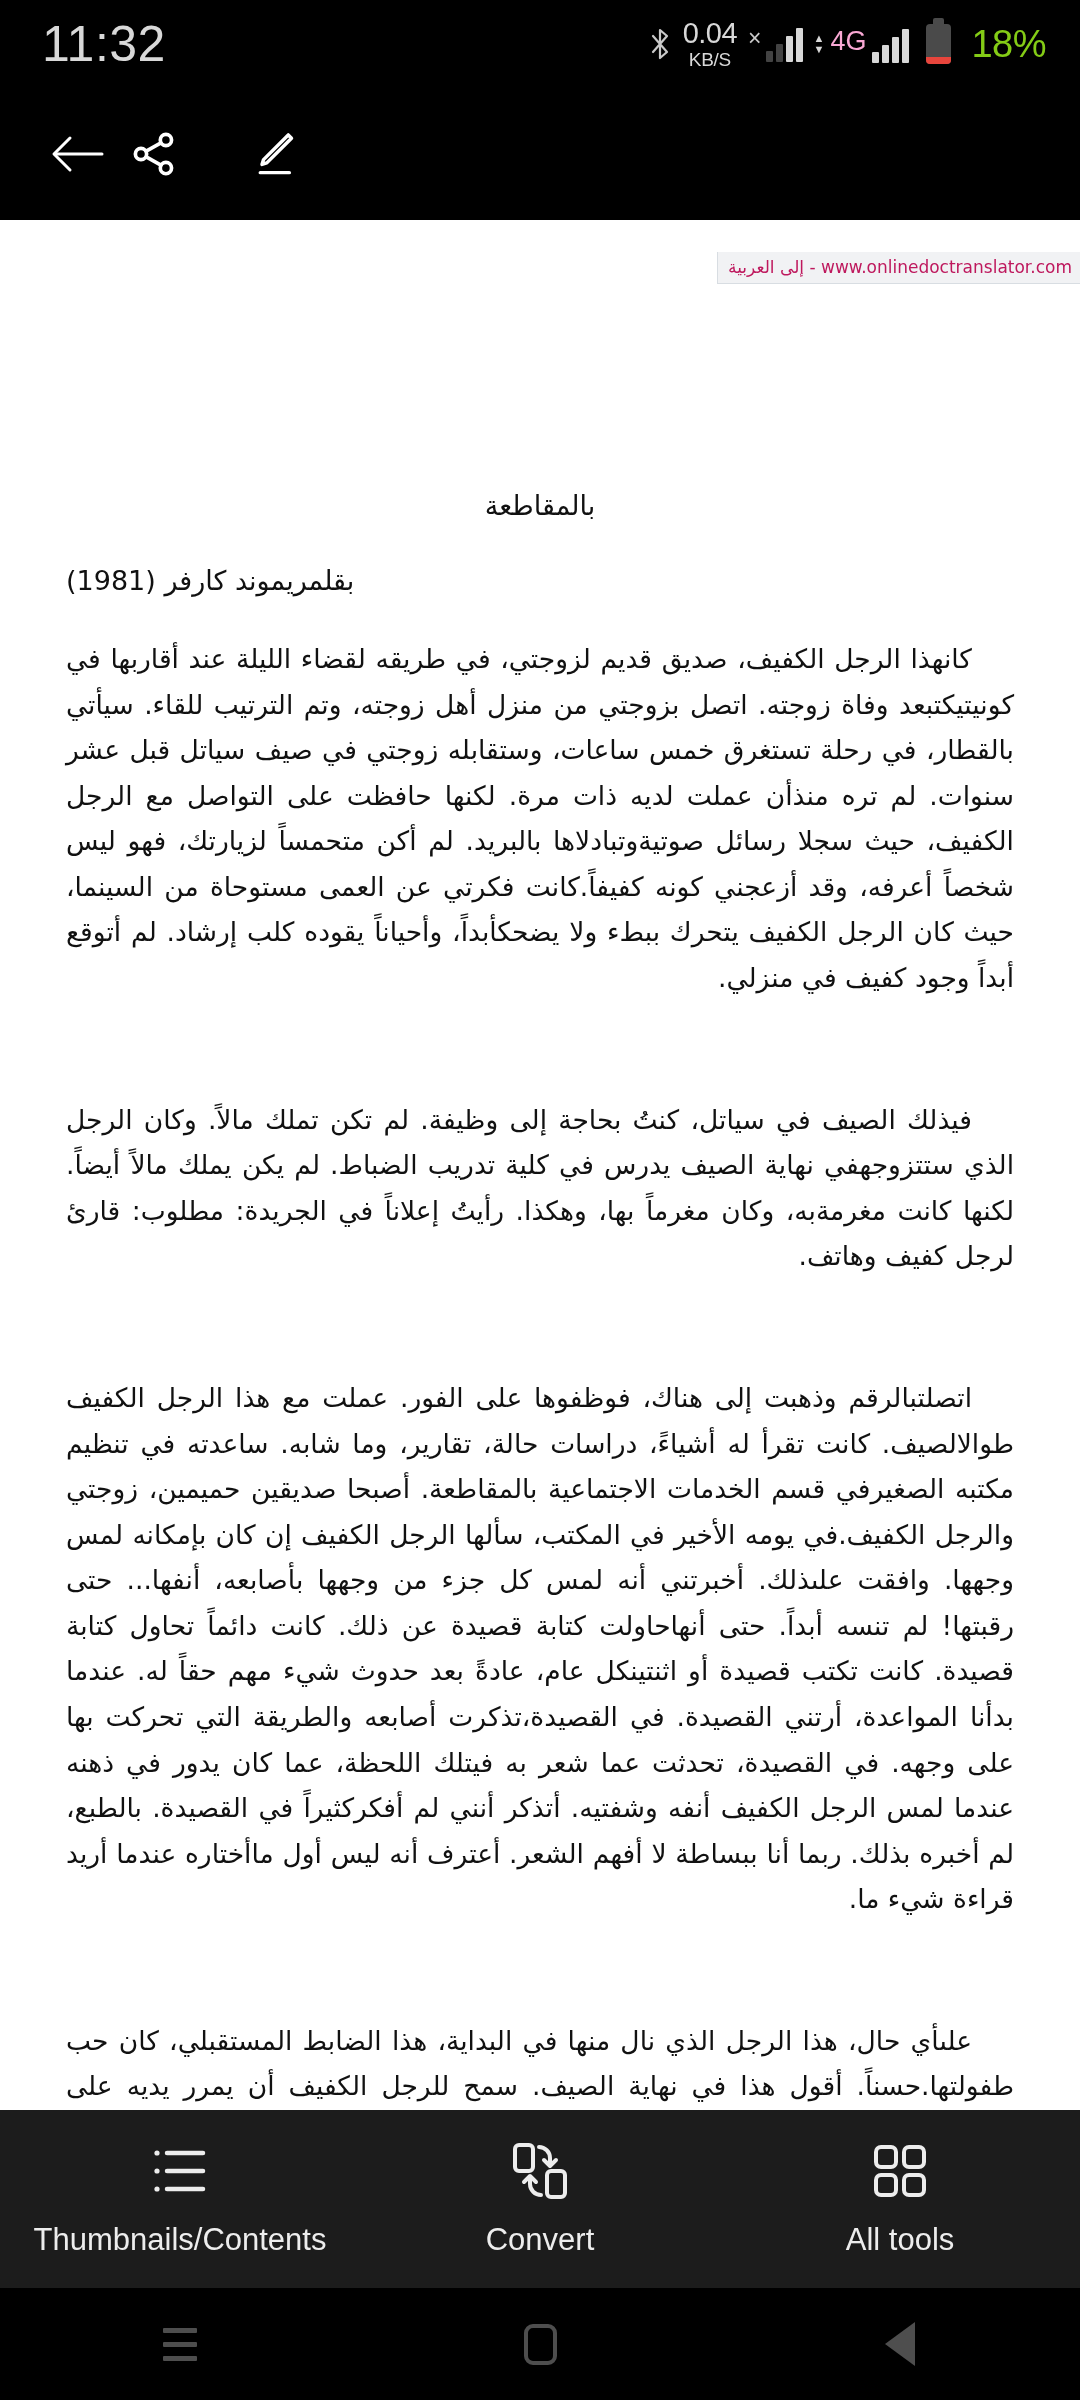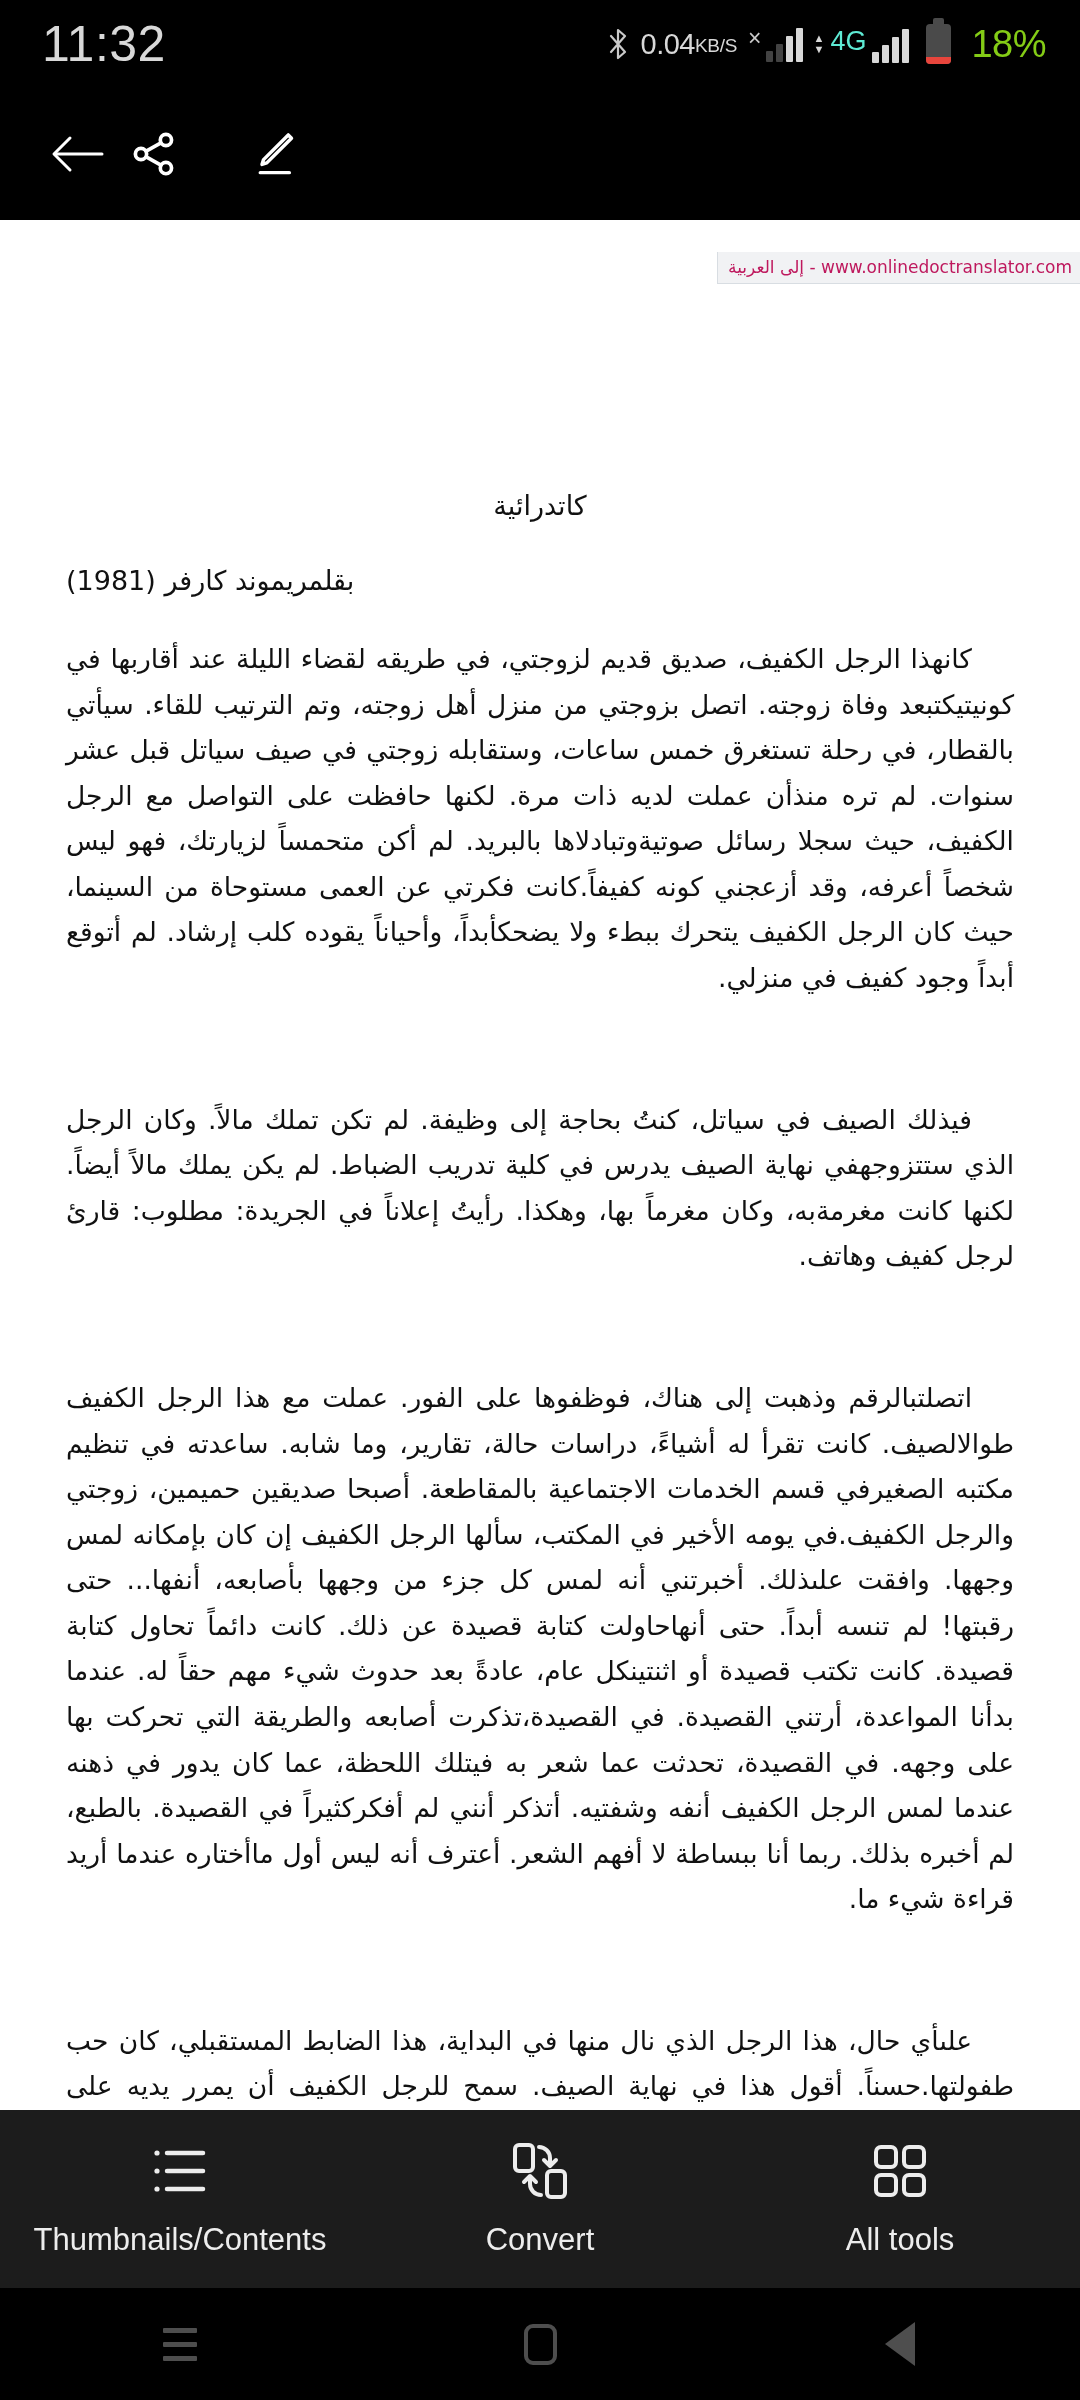--- a/index.html
+++ b/index.html
@@ -33,36 +33,36 @@
     font-family: "Liberation Sans", sans-serif;
   }
   .status-right {
     display: flex;
     align-items: center;
     gap: 11px;
   }
   .bt-icon { width: 24px; height: 34px; display: block; }
   .netspeed {
     display: flex;
-    flex-direction: row;
+    flex-direction: column;
     align-items: center;
     line-height: 1;
     color: #d8d8d8;
   }
   .netspeed .val { font-size: 29px; letter-spacing: -0.5px;}
   .netspeed .unit { font-size: 19px; margin-top: 2px; letter-spacing: -0.3px;}
   .sig-wrap { display: flex; align-items: flex-end; gap: 4px; }
   .sig-x { color: #c9c9c9; font-size: 23px; line-height: 1; margin-bottom: 12px;}
   .bars { display: flex; align-items: flex-end; gap: 3px; height: 34px; }
   .bars i { display: block; width: 7px; border-radius: 1px; background: #d8d8d8; }
   .bars i.dim { background: #434343; }
   .b1 { height: 11px; } .b2 { height: 18px; } .b3 { height: 26px; } .b4 { height: 34px; }
   .arrows { display:flex; flex-direction: column; gap:3px; margin-bottom: 10px;}
   .arrows span { font-size: 11px; line-height: 8px; color: #d8d8d8;}
-  .gen { color: #5eead4; font-size: 27px; margin: 0 2px 6px 2px; }
+  .gen { color: #f9a8d4; font-size: 27px; margin: 0 2px 6px 2px; }
   .battery {
     width: 25px; height: 40px; border-radius: 4px;
     background: #4a4a4a; position: relative; margin-left: 6px;
   }
   .battery::before {
     content:""; position: absolute; top:-6px; left: 7px;
     width: 11px; height: 6px; background: #4a4a4a; border-radius: 2px 2px 0 0;
   }
   .battery .lvl {
     position: absolute; bottom: 0; left: 0; right: 0;
@@ -283,21 +283,21 @@
         <path d="M6.6 20.6 H20"></path>
       </svg>
     </div>
   </div>
 </div>
 
 <div class="doc-area">
   <div class="watermark">www.onlinedoctranslator.com - إلى العربية</div>
 
   <div class="doc-body">
-    <div class="doc-title">كاتدرائية</div>
+    <div class="doc-title">بالمقاطعة</div>
     <div class="doc-byline">بقلمريموند كارفر (1981)</div>
 
     <p class="doc-p p-gap-1">كانهذا الرجل الكفيف، صديق قديم لزوجتي، في طريقه لقضاء الليلة عند أقاربها في كونيتيكتبعد وفاة زوجته. اتصل بزوجتي من منزل أهل زوجته، وتم الترتيب للقاء. سيأتي بالقطار، في رحلة تستغرق خمس ساعات، وستقابله زوجتي في صيف سياتل قبل عشر سنوات. لم تره منذأن عملت لديه ذات مرة. لكنها حافظت على التواصل مع الرجل الكفيف، حيث سجلا رسائل صوتيةوتبادلاها بالبريد. لم أكن متحمساً لزيارتك، فهو ليس شخصاً أعرفه، وقد أزعجني كونه كفيفاً.كانت فكرتي عن العمى مستوحاة من السينما، حيث كان الرجل الكفيف يتحرك ببطء ولا يضحكأبداً، وأحياناً يقوده كلب إرشاد. لم أتوقع أبداً وجود كفيف في منزلي.</p>
     <p class="doc-p p-gap">فيذلك الصيف في سياتل، كنتُ بحاجة إلى وظيفة. لم تكن تملك مالاً. وكان الرجل الذي ستتزوجهفي نهاية الصيف يدرس في كلية تدريب الضباط. لم يكن يملك مالاً أيضاً. لكنها كانت مغرمةبه، وكان مغرماً بها، وهكذا. رأيتُ إعلاناً في الجريدة: مطلوب: قارئ لرجل كفيف وهاتف.</p>
     <p class="doc-p p-gap">اتصلتبالرقم وذهبت إلى هناك، فوظفوها على الفور. عملت مع هذا الرجل الكفيف طوالالصيف. كانت تقرأ له أشياءً، دراسات حالة، تقارير، وما شابه. ساعدته في تنظيم مكتبه الصغيرفي قسم الخدمات الاجتماعية بالمقاطعة. أصبحا صديقين حميمين، زوجتي والرجل الكفيف.في يومه الأخير في المكتب، سألها الرجل الكفيف إن كان بإمكانه لمس وجهها. وافقت علىذلك. أخبرتني أنه لمس كل جزء من وجهها بأصابعه، أنفها... حتى رقبتها! لم تنسه أبداً. حتى أنهاحاولت كتابة قصيدة عن ذلك. كانت دائماً تحاول كتابة قصيدة. كانت تكتب قصيدة أو اثنتينكل عام، عادةً بعد حدوث شيء مهم حقاً له. عندما بدأنا المواعدة، أرتني القصيدة. في القصيدة،تذكرت أصابعه والطريقة التي تحركت بها على وجهه. في القصيدة، تحدثت عما شعر به فيتلك اللحظة، عما كان يدور في ذهنه عندما لمس الرجل الكفيف أنفه وشفتيه. أتذكر أنني لم أفكركثيراً في القصيدة. بالطبع، لم أخبره بذلك. ربما أنا ببساطة لا أفهم الشعر. أعترف أنه ليس أول ماأختاره عندما أريد قراءة شيء ما.</p>
     <p class="doc-p p-gap">علىأي حال، هذا الرجل الذي نال منها في البداية، هذا الضابط المستقبلي، كان حب طفولتها.حسناً. أقول هذا في نهاية الصيف. سمح للرجل الكفيف أن يمرر يديه على وجهه، ودعَّه، وتزوجمن حبيب طفولتها، إلخ، الذي أصبح الآن ضابطاً، وغادر سياتل. لكنهما سيبقيان على اتصال،هي وهو الكفيفان. أجرى أول اتصال بينهما بعد حوالي عام. اتصلت به ليلاً من قاعدة جوية فيألاباما. أرادت التحدث. فتحدثا.</p>
   </div>
 </div>
 
 <div class="bottom-bar">

